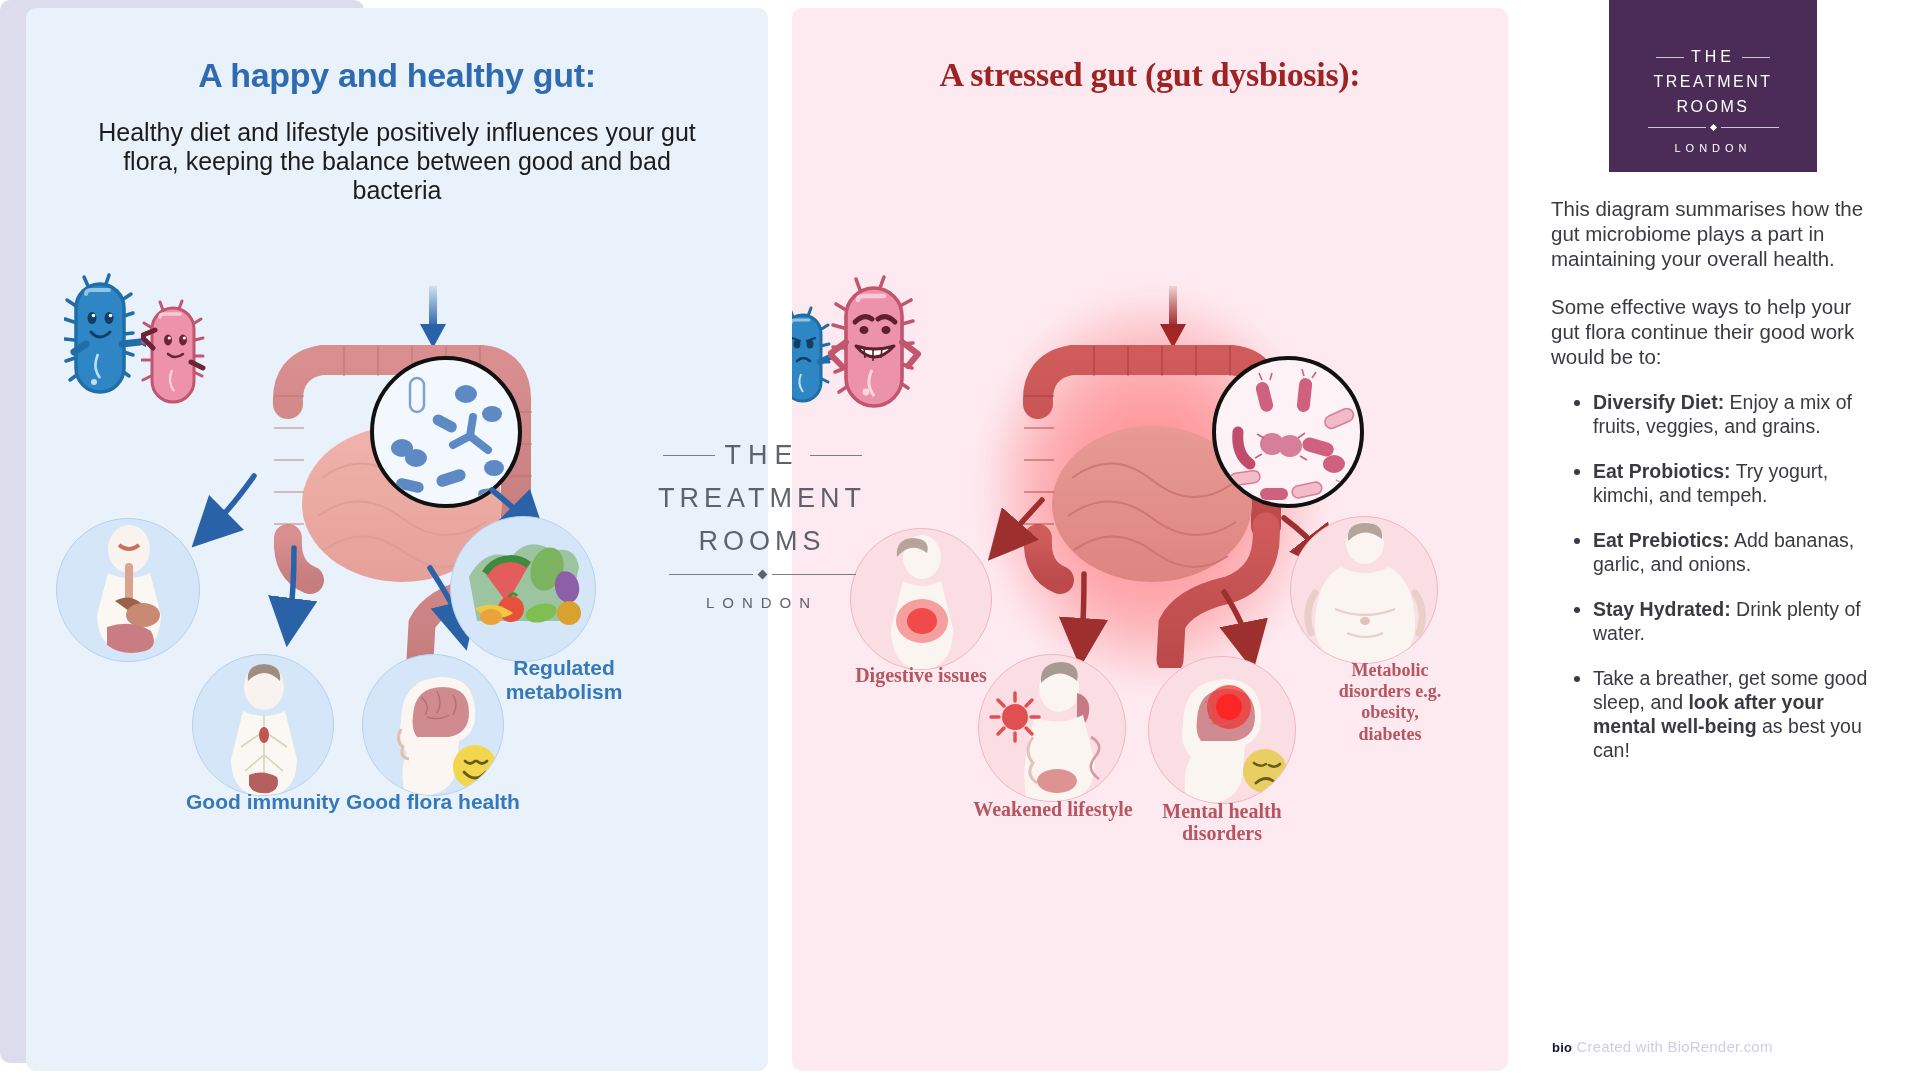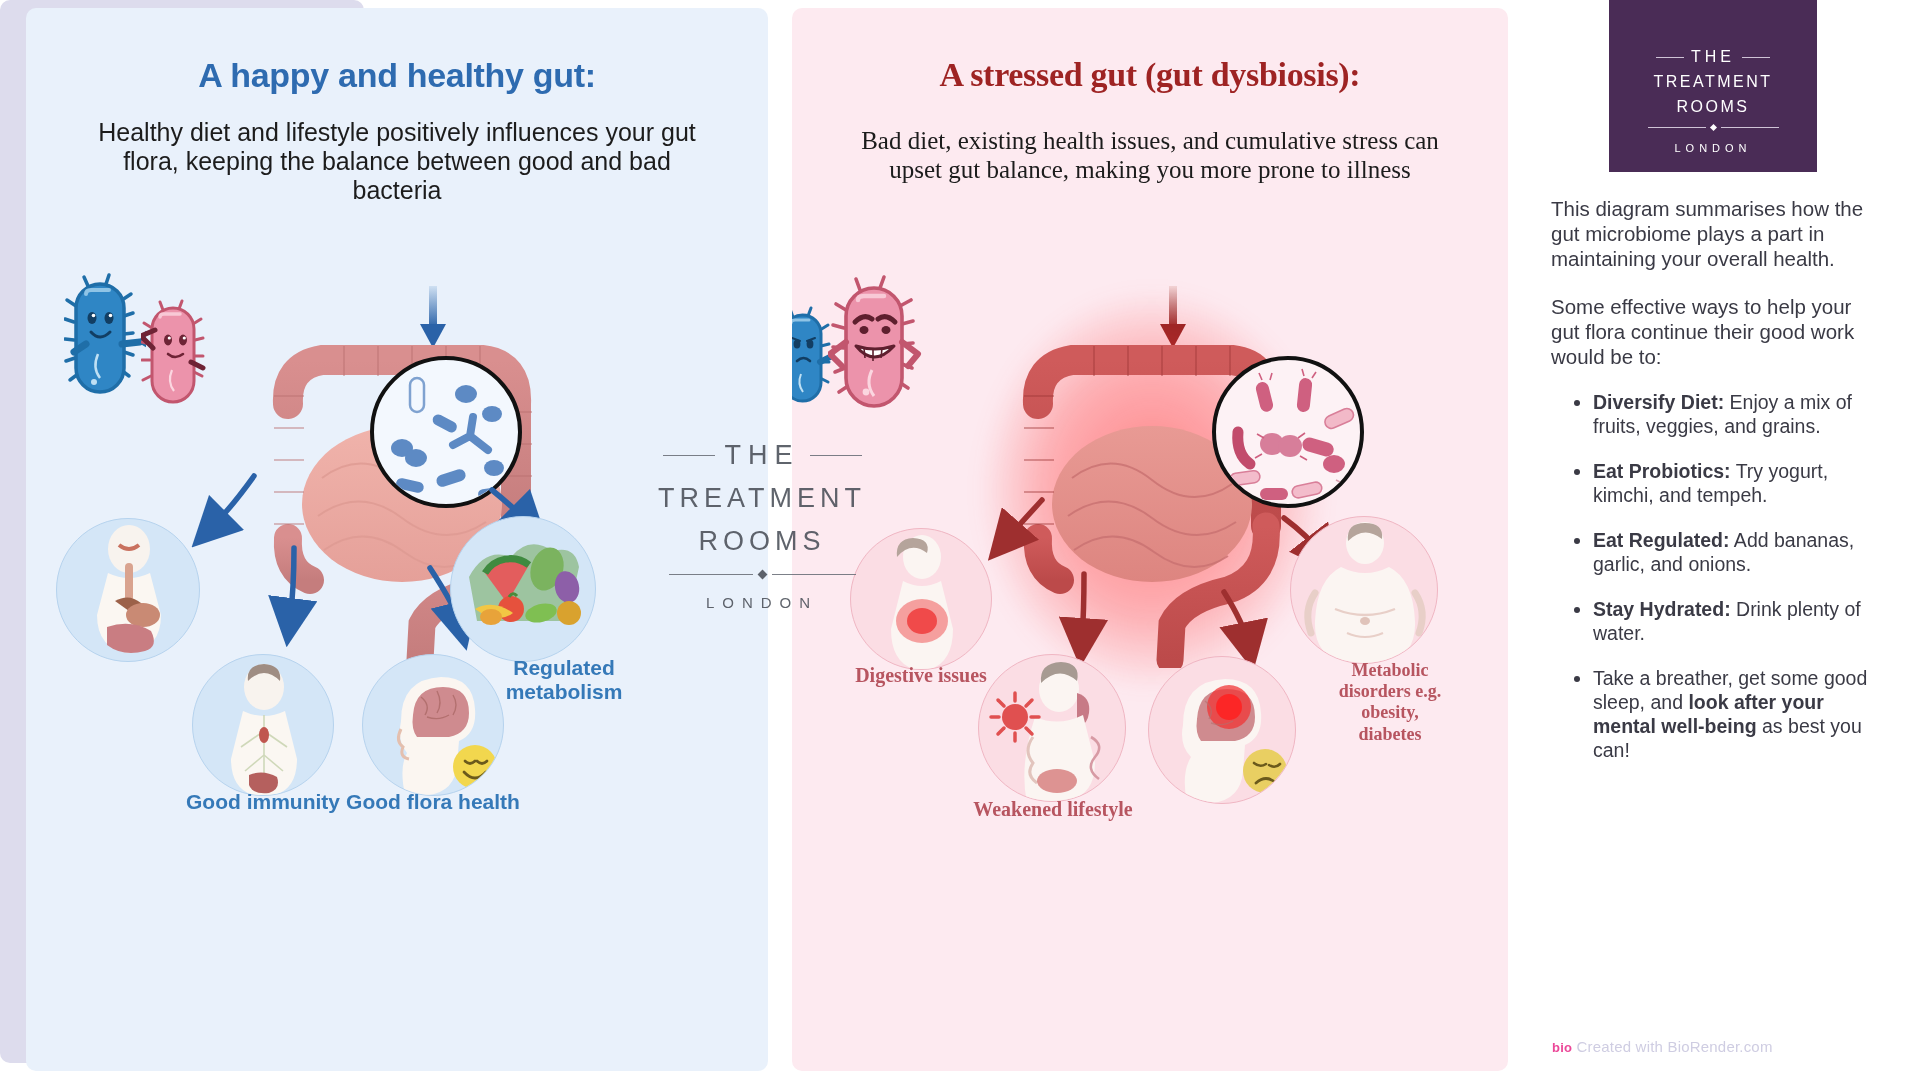--- a/index.html
+++ b/index.html
@@ -126,21 +126,21 @@
   }
   #info-body p { margin-bottom:22px; }
   #info-list { margin:8px; padding-left:34px; }
   #info-list li { margin-bottom:21px; font-size:19.5px; line-height:1.23; }
   #info-list li b { font-weight:bold; }
 
   #watermark {
     position:absolute; left:1552px; top:1038px;
     font-size:15px; color:#cfcde2; letter-spacing:.2px;
   }
-  #watermark .bio { font-weight:bold; font-size:13px; color:#ec4899; }
+  #watermark .bio { font-weight:bold; font-size:13px; color:#0f172a; }
 </style>
 </head>
 <body>
 
 <div id="root">
 
   <div class="panel" id="panel-healthy">
 
     <div class="panel-title" id="title-healthy">A happy and healthy gut:</div>
     <div class="panel-sub" id="sub-healthy">Healthy diet and lifestyle positively influences your gut flora, keeping the balance between good and bad bacteria</div>
@@ -341,21 +341,20 @@
         <path d="M24 92 q18 -10 38 4 q-16 12 -38 -4z" fill="#f2c744"></path>
         <ellipse cx="40" cy="100" rx="11" ry="8" fill="#e8a33a"></ellipse>
       </svg>
     </div>
     <div class="out-label blue" style="left:448px; top:648px; width:180px;">Regulated metabolism</div>
   </div>
 
   <div class="panel" id="panel-stressed">
 
     <div class="panel-title" id="title-stressed">A stressed gut (gut dysbiosis):</div>
-    <div class="panel-sub" id="sub-stressed">Bad diet, existing health issues, and cumulative stress can upset gut balance, making you more prone to illness</div>
 
     <div class="big-arrow" id="arrow-stressed" style="left:368px;">
       <div class="shaft"></div>
         <div class="head"></div>
     </div>
 
     <div class="gut-glow" style="left:190px; top:285px;"></div>
 
     <svg class="gut" id="gut-stressed" style="left:210px;" viewBox="0 0 300 360">
       <defs>
@@ -532,20 +531,21 @@
         <g stroke="#b3706f" stroke-width="1.4" fill="none" opacity=".6">
           <path d="M56 44 q10 8 4 18"></path>
             <path d="M62 66 q12 4 22 -2"></path>
         </g>
         <circle cx="116" cy="114" r="22" fill="#e9cf62"></circle>
         <path d="M105 106 q6 5 12 1" stroke="#6b5a1c" stroke-width="2.6" fill="none" stroke-linecap="round"></path>
         <path d="M120 108 q6 4 11 -1" stroke="#6b5a1c" stroke-width="2.6" fill="none" stroke-linecap="round"></path>
         <path d="M107 126 q10 -9 20 0" stroke="#6b5a1c" stroke-width="2.8" fill="none" stroke-linecap="round"></path>
       </svg>
     </div>
+    <div class="out-label pink" style="left:336px; top:792px; width:188px;">Mental health disorders</div>
 
     <div class="outcome pink" style="left:498px; top:508px; width:148px; height:148px;">
       <svg viewBox="0 0 148 148" width="148" height="148">
         <ellipse cx="74" cy="26" rx="19" ry="21" fill="#fbf5f2"></ellipse>
         <path d="M57 24 q16 -16 34 -2 q2 -16 -17 -16 q-19 0 -17 18z" fill="#b5a49b"></path>
         <path d="M50 50 Q74 62 98 50 Q122 62 124 104 Q126 148 74 148 Q22 148 24 104 Q26 62 50 50z" fill="#fbf5f2"></path>
         <path d="M44 92 q30 12 60 0" stroke="#e8cfc8" stroke-width="2.4" fill="none"></path>
         <path d="M56 116 q18 8 36 0" stroke="#e8cfc8" stroke-width="2.2" fill="none"></path>
         <ellipse cx="74" cy="104" rx="5" ry="4" fill="#e0c3ba"></ellipse>
         <path d="M24 76 q-12 18 -4 40" stroke="#e8cfc8" stroke-width="7" fill="none" stroke-linecap="round"></path>
@@ -588,21 +588,21 @@
     </div>
     <div class="b4">LONDON</div>
   </div>
 
   <div id="info-body">
     <p>This diagram summarises how the gut microbiome plays a part in maintaining your overall health.</p>
     <p>Some effective ways to help your gut flora continue their good work would be to:</p>
     <ul id="info-list">
         <li><b>Diversify Diet:</b><span> Enjoy a mix of fruits, veggies, and grains.</span></li>
         <li><b>Eat Probiotics:</b><span> Try yogurt, kimchi, and tempeh.</span></li>
-        <li><b>Eat Regulated:</b><span> Add bananas, garlic, and onions.</span></li>
+        <li><b>Eat Prebiotics:</b><span> Add bananas, garlic, and onions.</span></li>
         <li><b>Stay Hydrated:</b><span> Drink plenty of water.</span></li>
         <li><span>Take a breather, get some good sleep, and </span><b>look after your mental well-being</b><span> as best you can!</span></li>
       </ul>
   </div>
 
   <div id="watermark">
     <span class="bio">bio</span>
     <span>Created with BioRender.com</span>
   </div>
 

